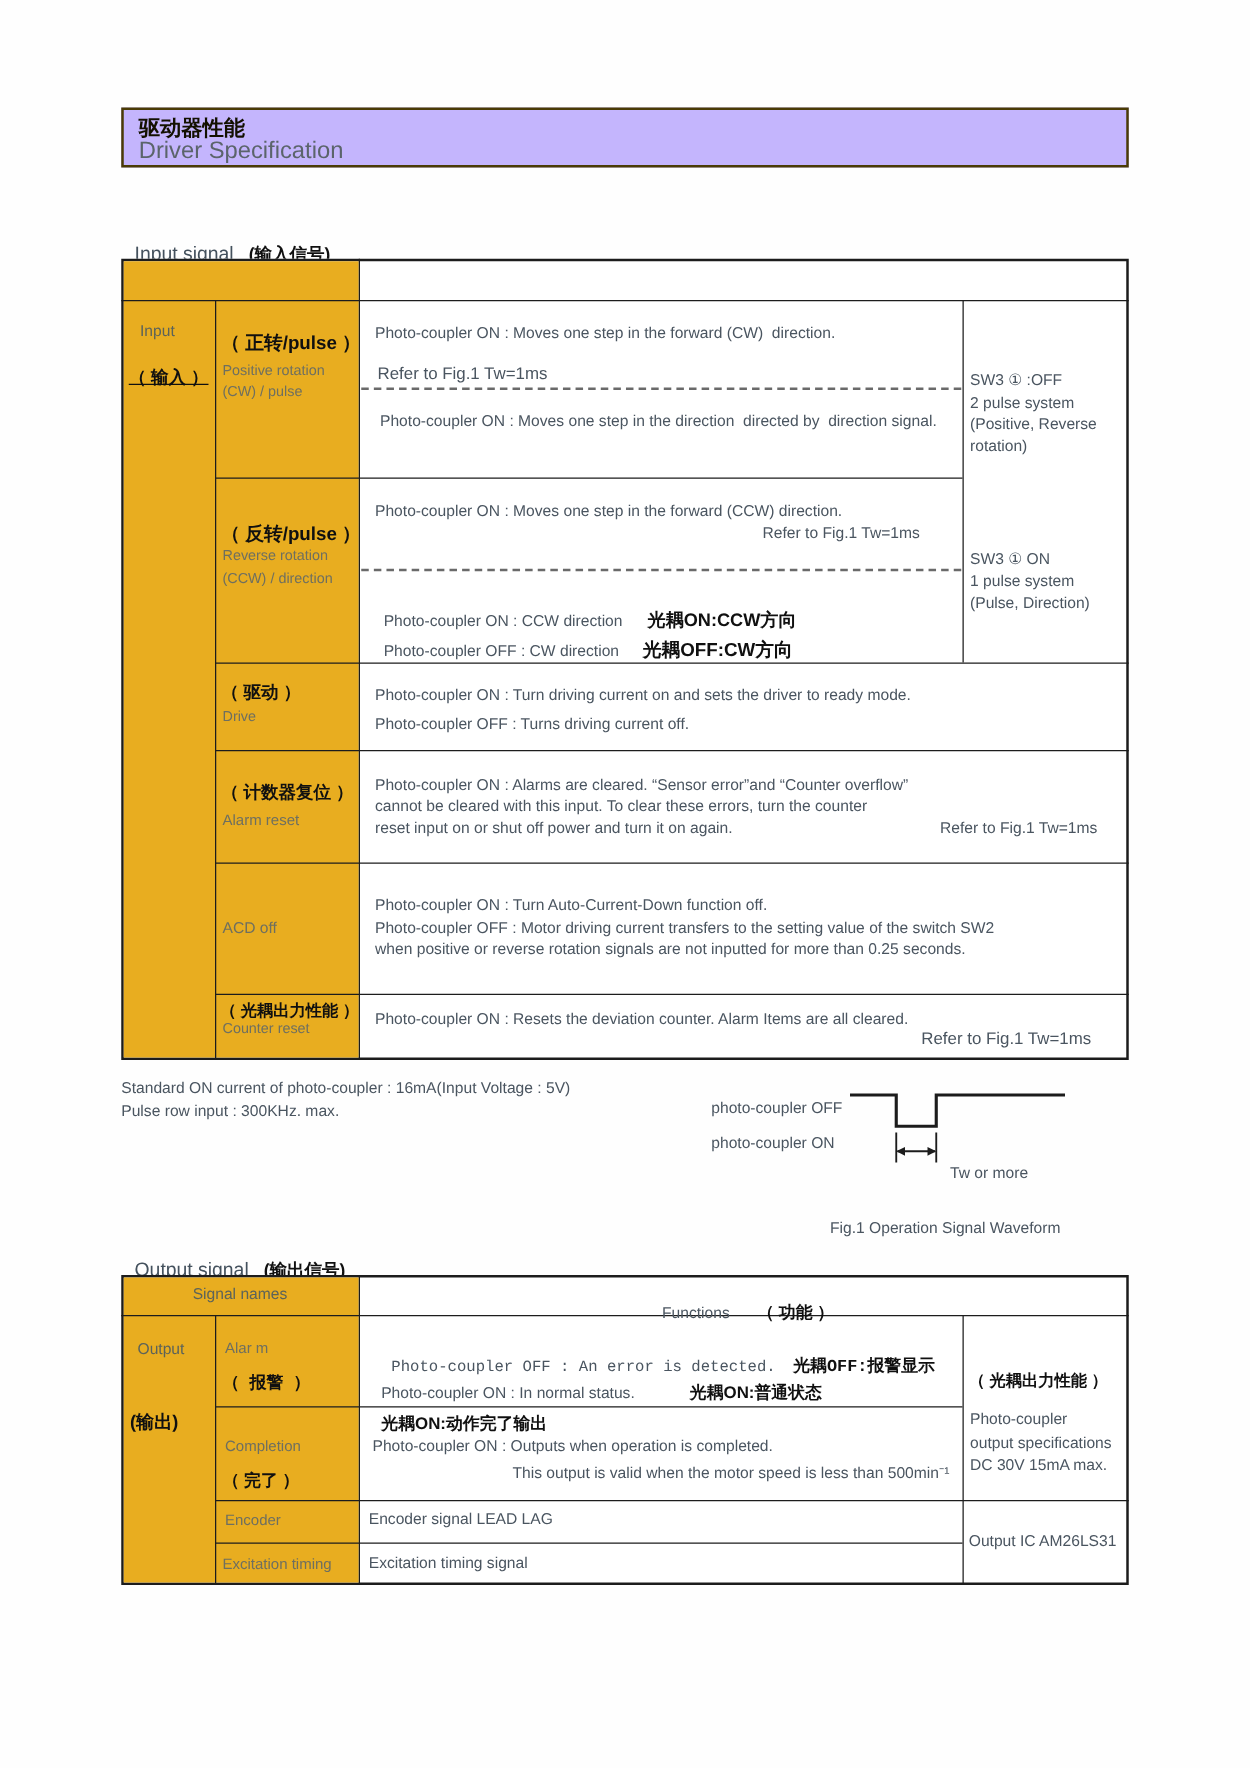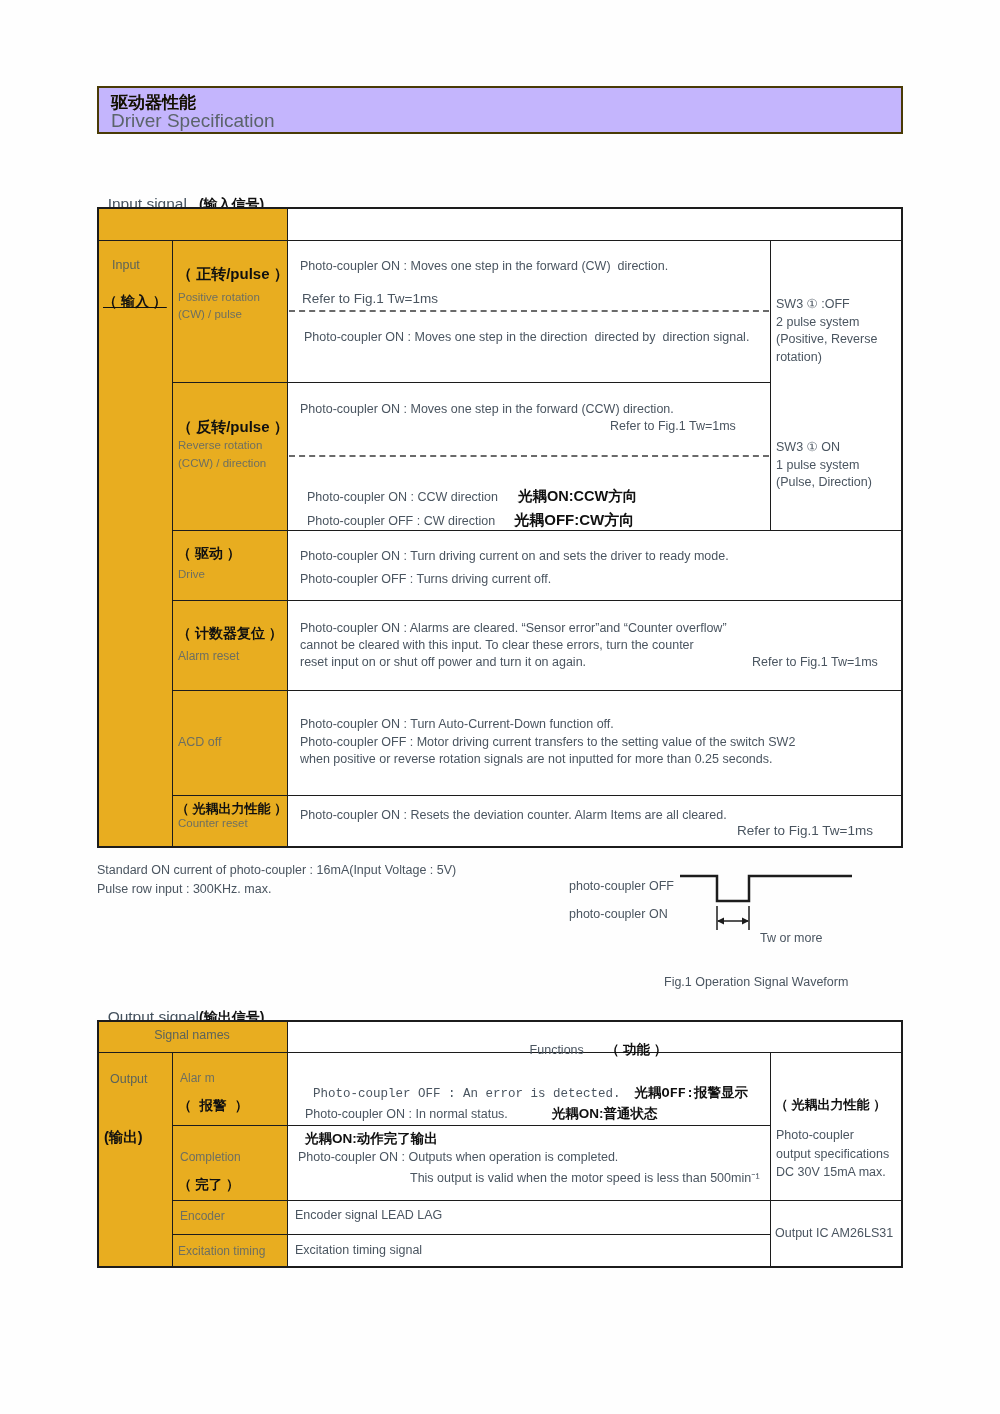--- a/index.html
+++ b/index.html
@@ -114,21 +114,21 @@
   <line x1="163" y1="63" x2="193" y2="63" stroke="#1c1c1c" stroke-width="1.5"></line>
   <polygon points="162,63 169,59.5 169,66.5" fill="#1c1c1c"></polygon>
   <polygon points="194,63 187,59.5 187,66.5" fill="#1c1c1c"></polygon>
 </svg>
 <div class="t gray" style="left:569px;top:879px;font-size:12.5px;">photo-coupler OFF</div>
 <div class="t gray" style="left:569px;top:907px;font-size:12.5px;">photo-coupler ON</div>
 <div class="t gray" style="left:760px;top:931px;font-size:12.5px;">Tw or more</div>
 <div class="t gray" style="left:664px;top:975px;font-size:12.5px;">Fig.1 Operation Signal Waveform</div>
 
 <div class="t" style="left:99px;top:990px;font-size:15.5px;color:#44515d;">
-  <span>Output signal</span><span class="zhb" style="font-size:14px;">(输出信号)</span>
+  <span>Output signal</span><span class="zhb" style="font-size:14px;margin-left:12px;">(输出信号)</span>
 </div>
 
 <div class="tbl" style="left:97px;top:1020px;width:806px;height:248px;"></div>
 
 <div class="yellow" style="left:99px;top:1022px;width:188px;height:30px;"></div>
 <div class="yellow" style="left:99px;top:1052px;width:73px;height:214px;"></div>
 <div class="yellow" style="left:172px;top:1052px;width:115px;height:214px;"></div>
 
 <div class="line" style="left:172px;top:1052px;width:1px;height:216px;"></div>
 <div class="line" style="left:287px;top:1020px;width:1px;height:248px;"></div>

